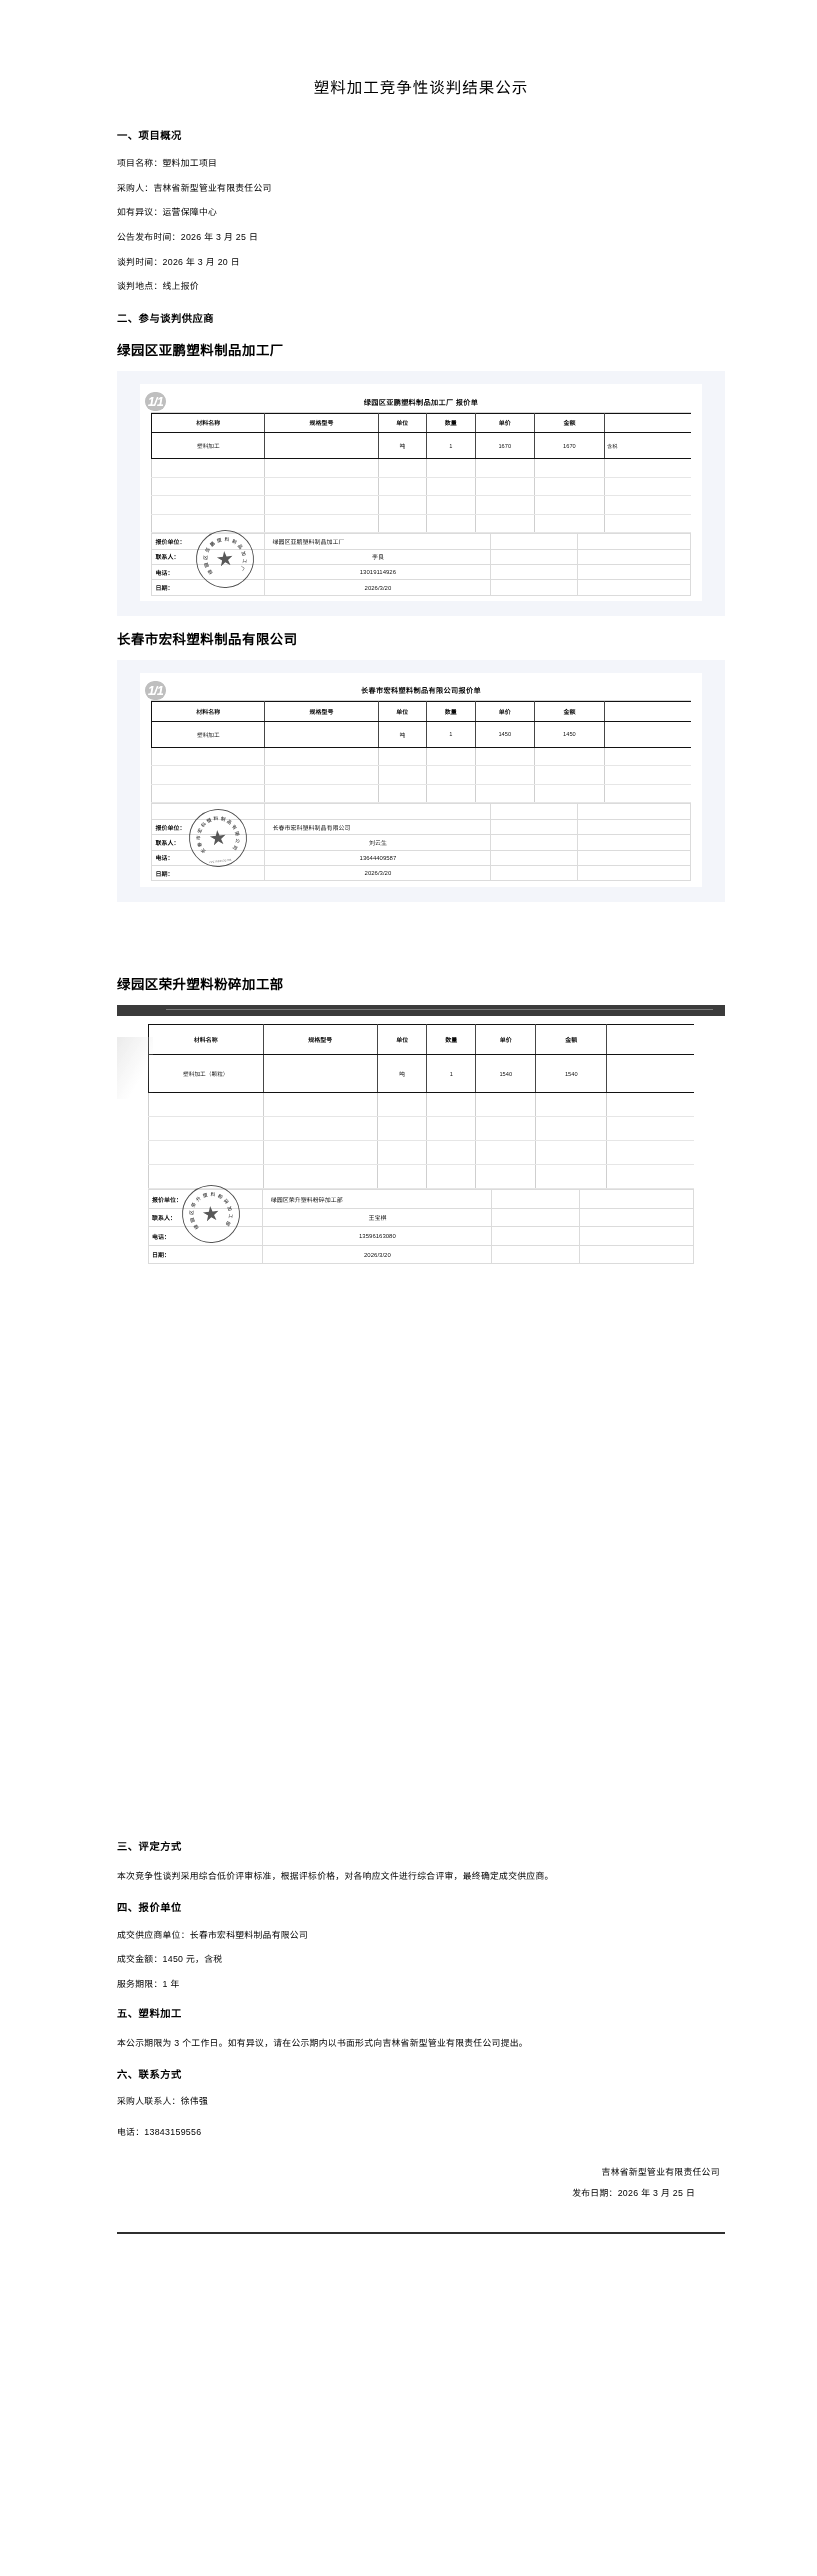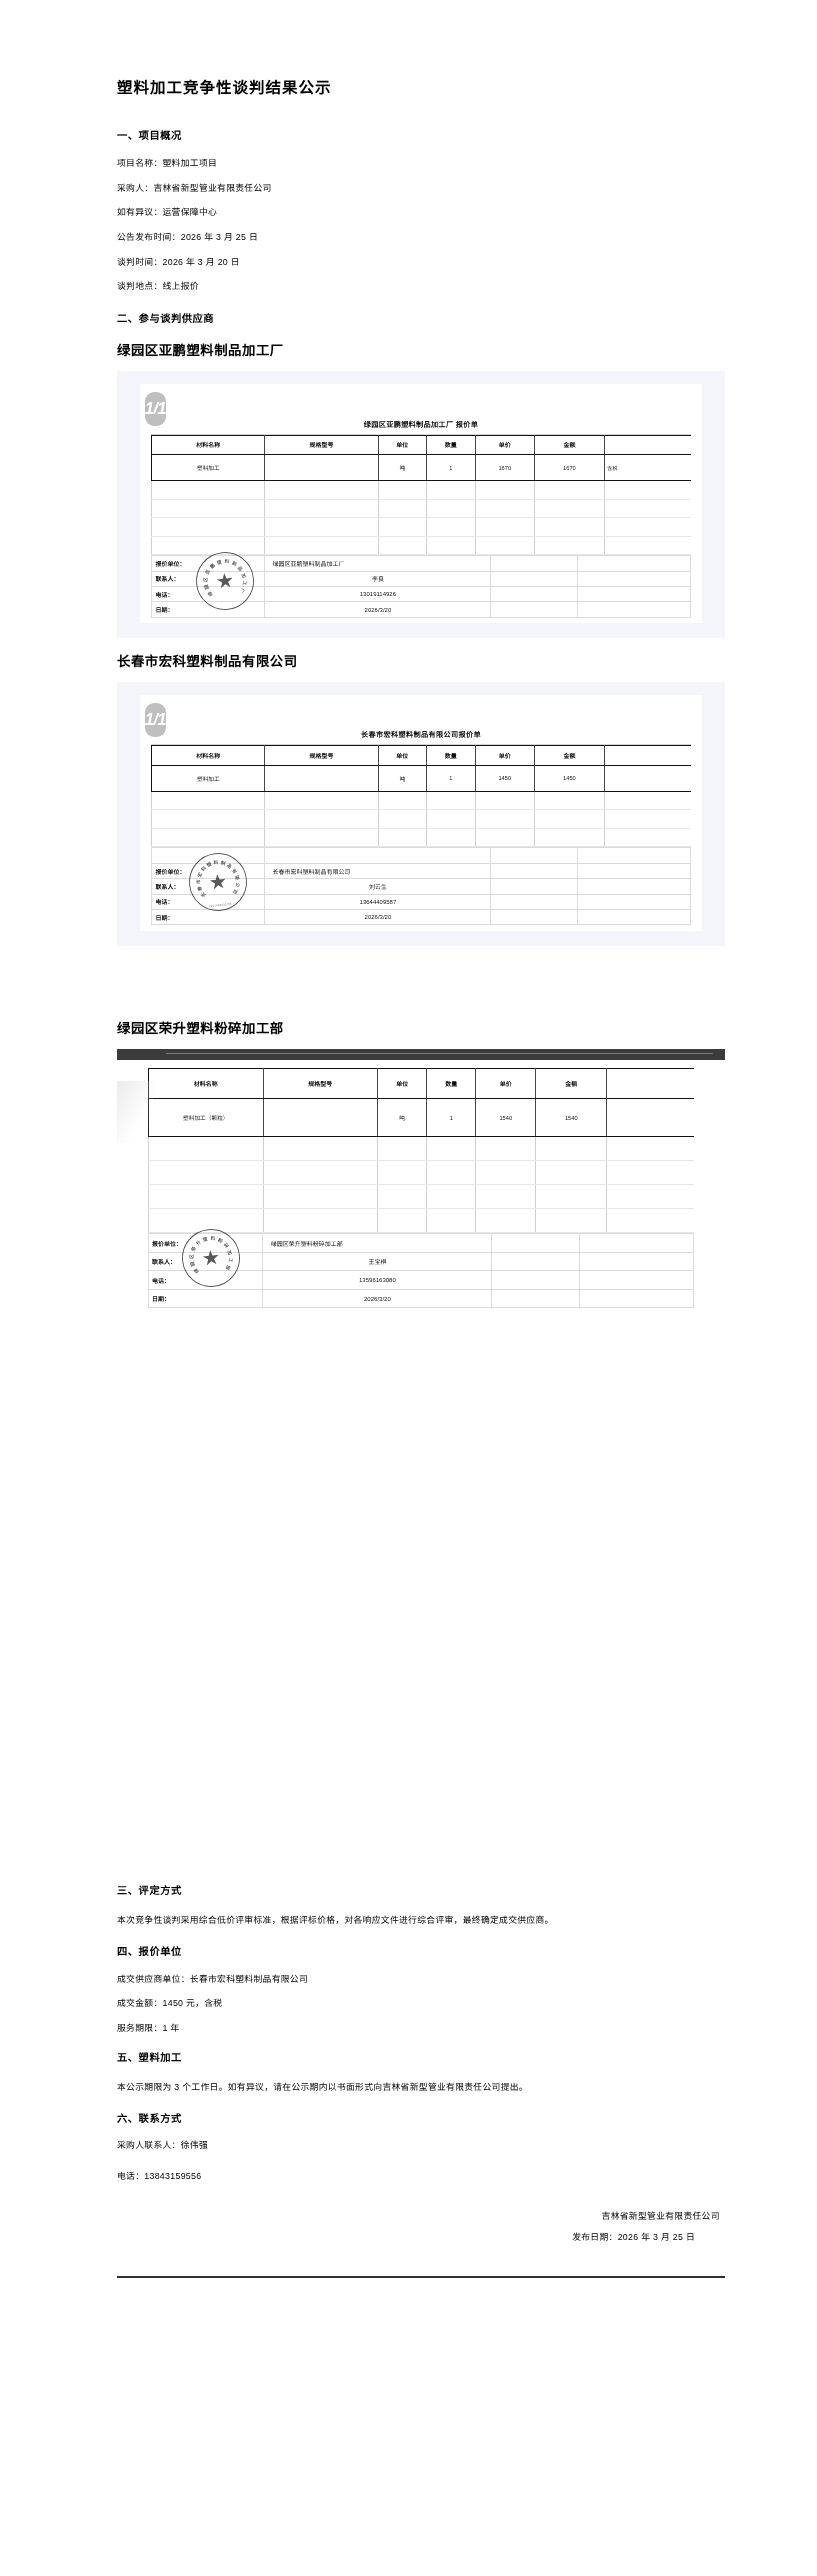--- a/index.html
+++ b/index.html
@@ -22,22 +22,23 @@
     padding: 0;
   }
   .content {
     position: relative;
     padding: 0 93px 0 117px;
     box-sizing: border-box;
   }
 
   
   .doc-title {
+    text-align: center;
     font-size: 15.5px;
-    font-weight: bold;
+    font-weight: normal;
     letter-spacing: 1px;
     padding-top: 76px;
     padding-bottom: 0;
     line-height: 1.5;
     color: #000;
   }
 
   
   .section-heading {
     font-size: 10.3px;
@@ -96,45 +97,44 @@
     padding: 8.2px 11.3px 5.2px 11.3px;
     filter: grayscale(100%) contrast(108%);
   }
   .scan-sheet.tall { padding-bottom: 3.1px; }
 
   .page-badge {
     position: absolute;
     left: 5.2px;
     top: 8.2px;
     width: 20.6px;
-    height: 34px;
+    height: 19px;
     background: #b9babe;
     color: #ffffff;
     border-radius: 9px;
-    font-size: 16px;
+    font-size: 12px;
     font-weight: bold;
     display: flex;
     align-items: center;
     justify-content: center;
     font-style: italic;
     z-index: 6;
     letter-spacing: -0.5px;
   }
 
   .sheet-title {
     text-align: center;
     font-size: 7.2px;
     font-weight: bold;
     letter-spacing: 0.3px;
     padding: 4.1px 0 5.2px 0;
     color: #111;
     border-bottom: 0.5px solid #cfcfcf;
     position: relative;
     z-index: 2;
-    margin-top: 22px;
   }
   .sheet-title-row {
     position: relative;
   }
 
   table.quote {
     width: 100%;
     border-collapse: collapse;
     table-layout: fixed;
     font-size: 5.7px;

